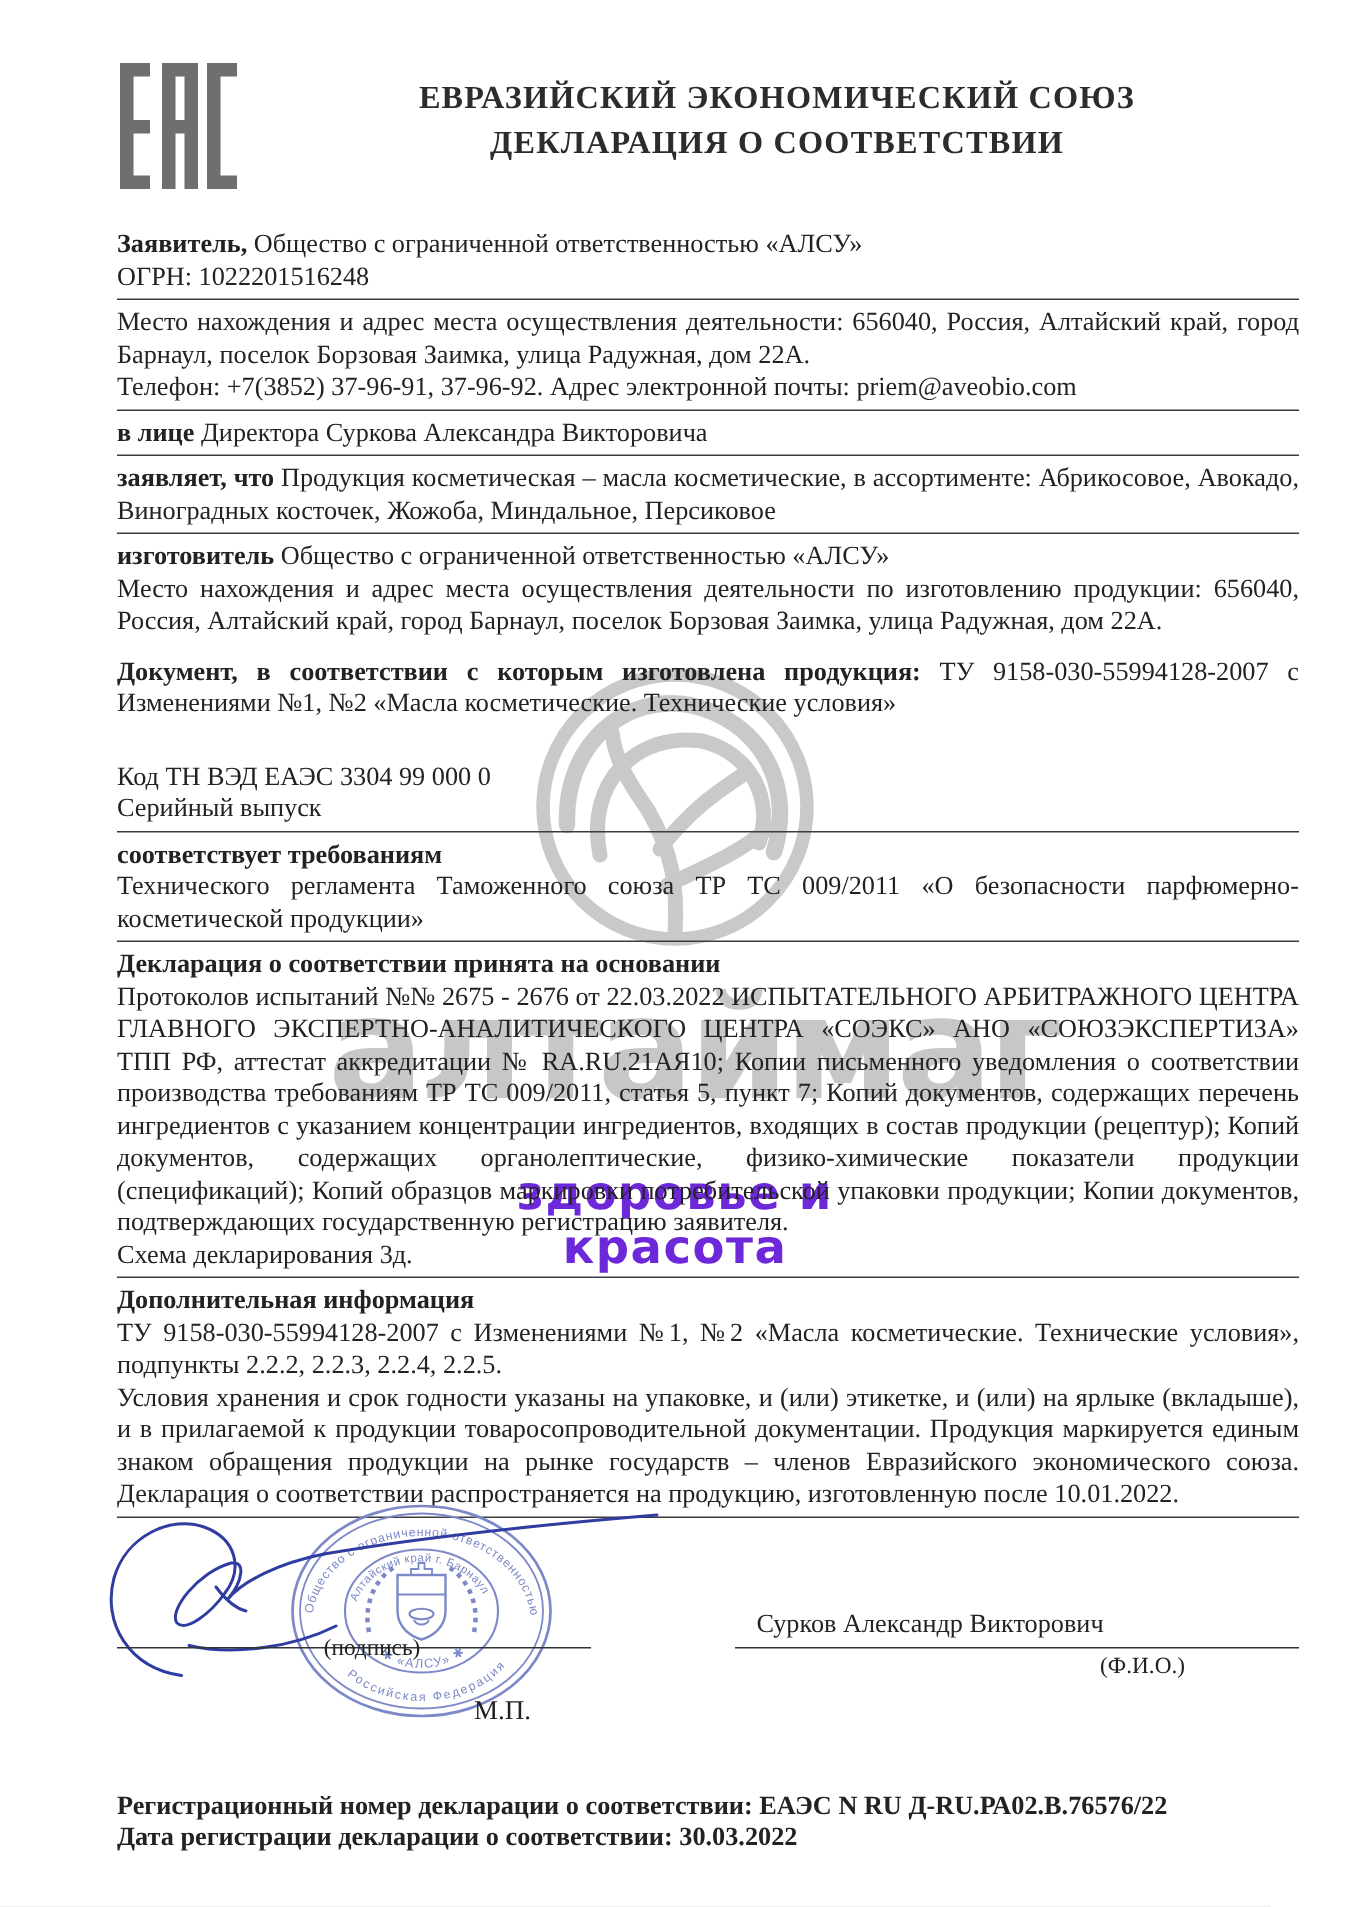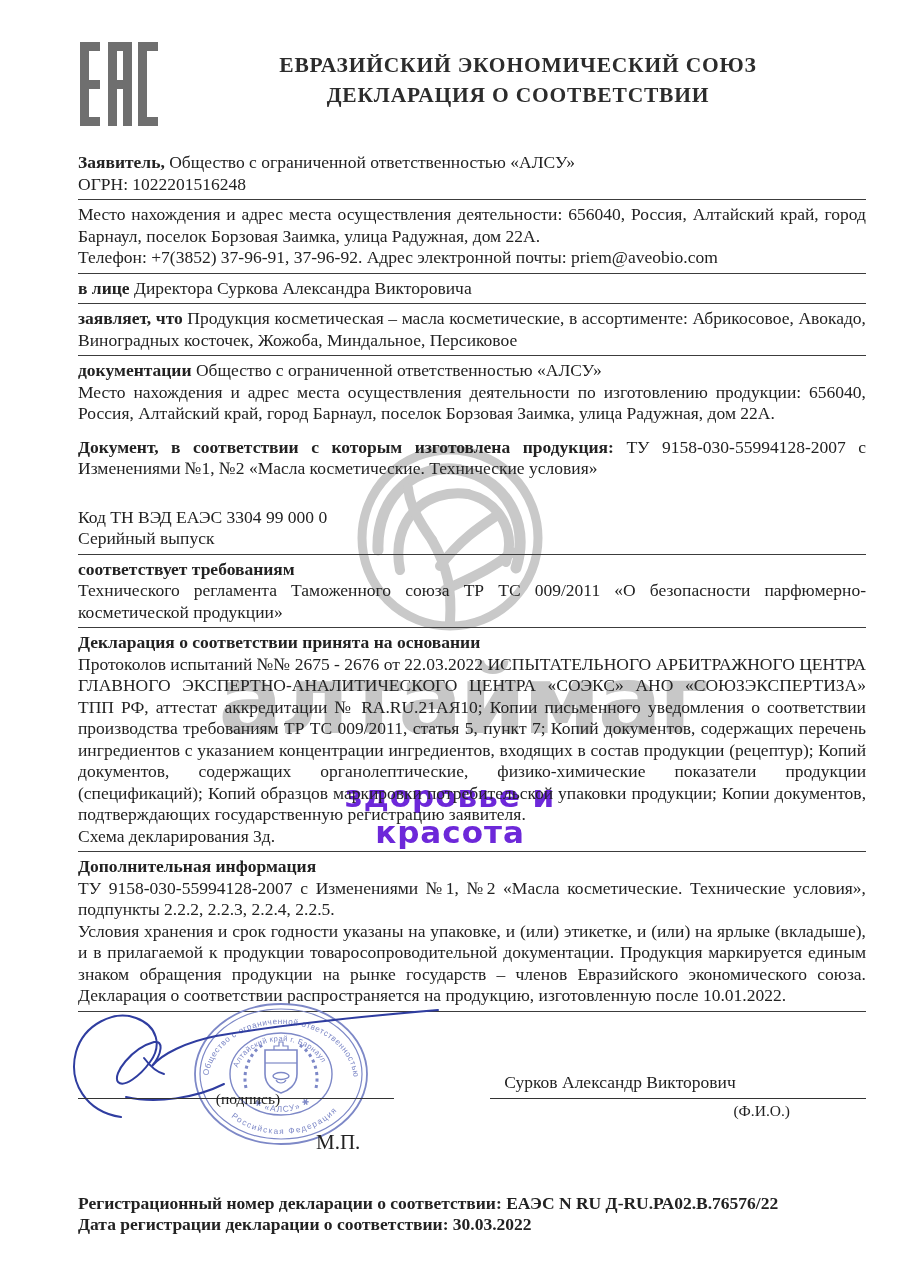--- a/index.html
+++ b/index.html
@@ -31,21 +31,21 @@
     color:#2c2c2c;
   }
   p{margin:0; font-size:17.5px; line-height:21.5px;}
   .j{text-align:justify;}
   .b{font-weight:bold;}
   hr.sep{border:none; border-top:1.6px solid #3c3c3c; margin:4px 0 4px 0;} .mt10{margin-top:27px;} .mt12{margin-top:12px;}
   
   .sig-area{position:relative; height:163px; margin-top:2px;}
   .sig-line{position:absolute; left:0; top:82px; width:316px; border-top:1.6px solid #333;}
   .sig-caption{position:absolute; left:110px; top:74px; width:120px; text-align:center; font-size:15.5px;}
-  .mp{position:absolute; left:238px; top:114px; font-size:21px;}
+  .mp{position:absolute; left:238px; top:114px; font-size:18px;}
   .fio-name{position:absolute; left:372px; top:56px; width:340px; text-align:center; font-size:17.5px;}
   .fio-line{position:absolute; left:412px; top:82px; right:0; border-top:1.6px solid #333;}
   .fio-caption{position:absolute; left:372px; top:86px; width:340px; text-align:right; font-size:15.5px;}
   .stamp{position:absolute; left:108px; top:-16px;}
   .signature{position:absolute; left:-12px; top:-14px;}
   .reg{font-weight:bold; font-size:17.5px; margin-top:14px;}
   .reg2{font-weight:bold; font-size:17.5px; }
 </style>
 </head>
 <body>
@@ -93,21 +93,21 @@
     <p class="j">Место нахождения и адрес места осуществления деятельности: 656040, Россия, Алтайский край, город Барнаул, поселок Борзовая Заимка, улица Радужная, дом 22А.</p>
     <p>Телефон: +7(3852) 37-96-91, 37-96-92. Адрес электронной почты: priem@aveobio.com</p>
     <hr class="sep">
 
     <p><span class="b">в лице</span><span> Директора Суркова Александра Викторовича</span></p>
     <hr class="sep">
 
     <p class="j"><span class="b">заявляет, что</span><span> Продукция косметическая – масла косметические, в ассортименте:  Абрикосовое, Авокадо, Виноградных косточек, Жожоба, Миндальное, Персиковое</span></p>
     <hr class="sep">
 
-    <p><span class="b">документации</span><span> Общество с ограниченной ответственностью «АЛСУ»</span></p>
+    <p><span class="b">изготовитель</span><span> Общество с ограниченной ответственностью «АЛСУ»</span></p>
     <p class="j">Место нахождения и адрес места осуществления деятельности по изготовлению продукции: 656040, Россия, Алтайский край, город Барнаул, поселок Борзовая Заимка, улица Радужная, дом 22А.</p>
 
     <p class="j mt12"><span class="b">Документ, в соответствии с которым изготовлена продукция:</span><span>  ТУ 9158-030-55994128-2007 с Изменениями №1, №2 «Масла косметические. Технические условия»</span></p>
 
     <p class="mt10">Код ТН ВЭД ЕАЭС 3304 99 000 0</p>
     <p>Серийный выпуск</p>
     <hr class="sep">
 
     <p class="b">соответствует требованиям</p>
     <p class="j">Технического регламента Таможенного союза ТР ТС 009/2011 «О безопасности парфюмерно-косметической продукции»</p>

